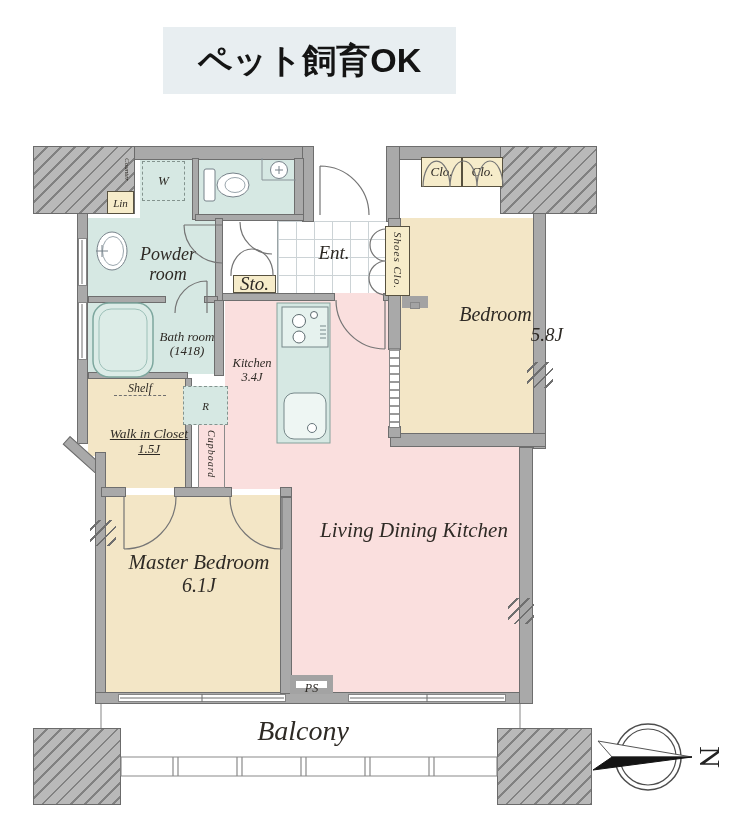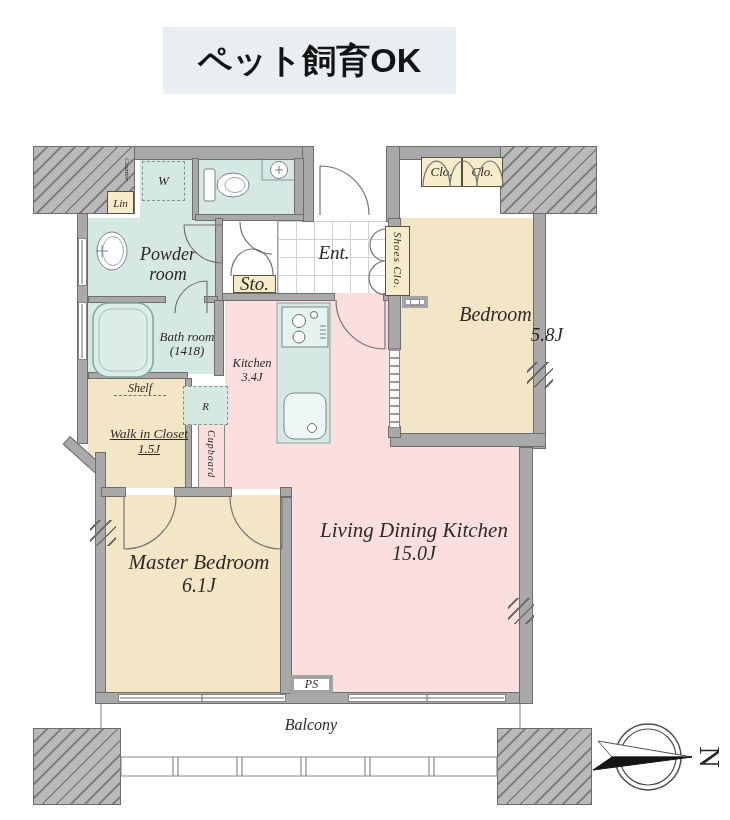--- a/index.html
+++ b/index.html
@@ -13,22 +13,22 @@
   .teal{background:#d6e8e3;}
   .pink{background:#fadfde;}
   .beige{background:#f3e6c6;}
   .tile{position:absolute;background:#ffffff;border-left:1px solid #9aa4a6;box-sizing:border-box;
         background-image:linear-gradient(#ccd3d6 1px,transparent 1px),linear-gradient(90deg,#ccd3d6 1px,transparent 1px);
         background-size:18px 18px;}
   .lblbox{position:absolute;background:#f6ecca;border:1px solid #57513f;box-sizing:border-box;
           display:flex;align-items:center;justify-content:center;font-style:italic;color:#2e2a25;}
   .dashbox{position:absolute;border:1.5px dashed #83938e;box-sizing:border-box;
            display:flex;align-items:center;justify-content:center;font-style:italic;color:#2e2a25;}
-  .whitebox{position:absolute;background:#ffffff;border:4px solid #a3a3a3;box-sizing:border-box;
-            display:flex;align-items:center;justify-content:center;font-style:italic;color:#2e2a25;}
+  .whitebox{position:absolute;background:#ffffff;border:6px solid #a3a3a3;box-sizing:border-box;
+            display:flex;align-items:flex-start;justify-content:center;font-style:italic;color:#2e2a25;}
   .lbl{position:absolute;font-style:italic;color:#2e2a25;text-align:center;line-height:1.1;}
   .vtext{writing-mode:vertical-rl;text-align:center;letter-spacing:1px;}
   .breakmark{position:absolute;width:26px;height:26px;
              background:repeating-linear-gradient(135deg,transparent 0 6px,#6f6f6f 6px 8px);}
   .win{position:absolute;background:#ffffff;border:1px solid #858585;box-sizing:border-box;}
   .slidedoor{position:absolute;background:repeating-linear-gradient(180deg,#9a9a9a 0 2px,#ffffff 2px 8px);
              border:1px solid #858585;box-sizing:border-box;}
   .banner{position:absolute;background:#e8eef1;display:flex;align-items:center;justify-content:center;
           font-family:"Liberation Sans","DejaVu Sans",sans-serif;font-weight:bold;font-size:34px;color:#141414;}
   svg.overlay{position:absolute;left:0;top:0;pointer-events:none;}
@@ -141,29 +141,28 @@
   <div class="lbl" style="left:400px;top:303px;width:135px;font-size:20px;margin-left:28px;">
     <div>Bedroom</div>
     <div style="font-size:19px;text-align:right;">5.8J</div>
   </div>
   <div class="lbl" style="left:116px;top:551px;width:166px;font-size:21px;">
     <div>Master Bedroom</div>
     <div style="font-size:20px;">6.1J</div>
   </div>
   <div class="lbl" style="left:310px;top:519px;width:208px;font-size:21px;">
     <div>Living Dining Kitchen</div>
-    <div style="font-size:20px;">15.0J</div>
   </div>
   <div class="lbl" style="left:108px;top:427px;width:82px;font-size:13.5px;text-decoration:underline;">
     <div>Walk in Closet</div>
     <div style="font-size:13px;">1.5J</div>
   </div>
   <div class="lbl" style="left:114px;top:382px;width:52px;font-size:12px;border-bottom:1px dashed #6f6f6f;">Shelf</div>
   <div class="lbl vtext" style="left:116px;top:149px;width:14px;height:40px;font-size:7px;letter-spacing:0;">Counter</div>
-  <div class="lbl" style="left:236px;top:716px;width:150px;font-size:16px;">Balcony</div>
+  <div class="lbl" style="left:228px;top:716px;width:150px;font-size:28px;">Balcony</div>
   <div class="lbl" style="left:694px;top:739px;width:30px;height:36px;font-size:30px;font-style:normal;transform:rotate(90deg);color:#222;">N</div>
 
   <svg class="overlay" width="730" height="820" viewBox="0 0 730 820">
     <g stroke="#757575" stroke-width="1.2" fill="none">
       <path d="M320,166 A49,49 0 0 1 369,215 M320,166 L320,215"></path>
       <path d="M184,225 L222,225 M184,225 A38,38 0 0 0 222,263"></path>
       <path d="M240,222 A32,32 0 0 0 272,254"></path>
       <path d="M231,276 A21,26 0 0 1 252,249 M273,276 A21,26 0 0 0 252,249"></path>
       <path d="M386,229 A16,16 0 0 0 386,261 M386,261 A17,17 0 0 0 386,295"></path>
       <path d="M423,187 A13.5,26 0 0 1 450,187 M450,187 A13.5,26 0 0 1 477,187 M477,187 A13,26 0 0 1 503,187"></path>

